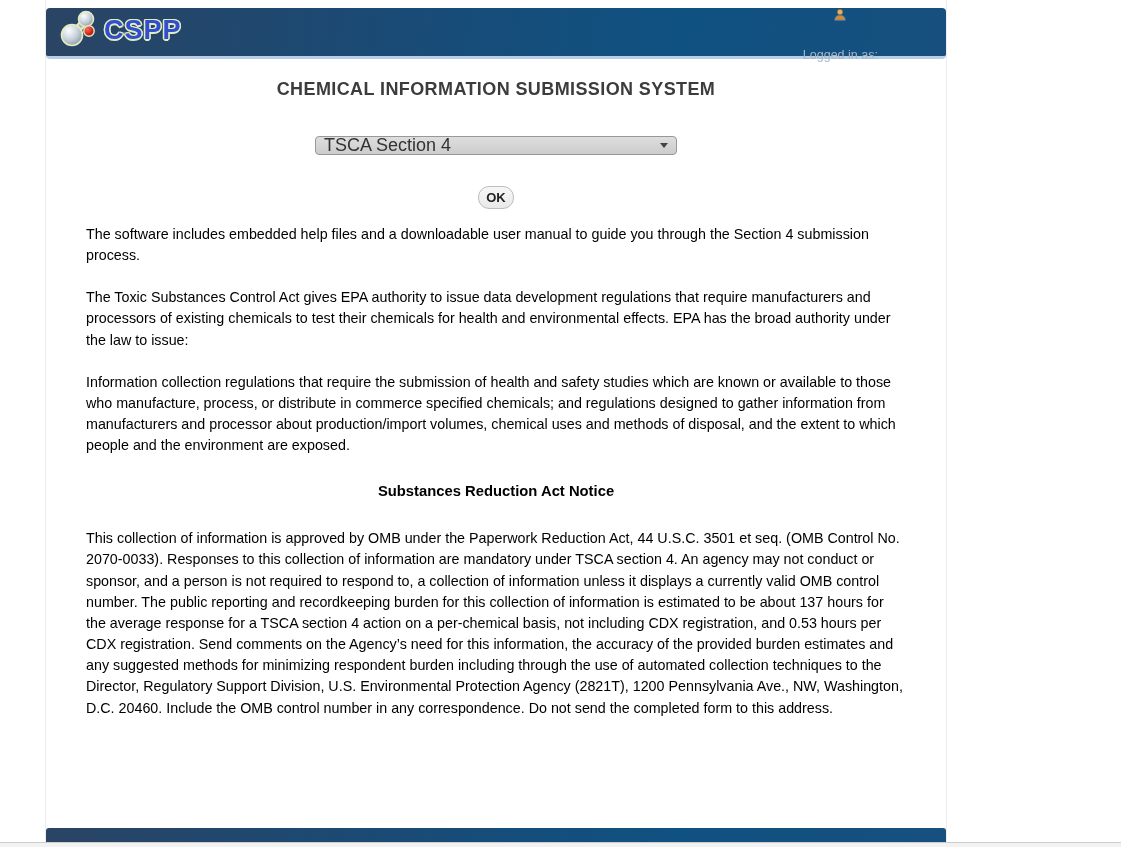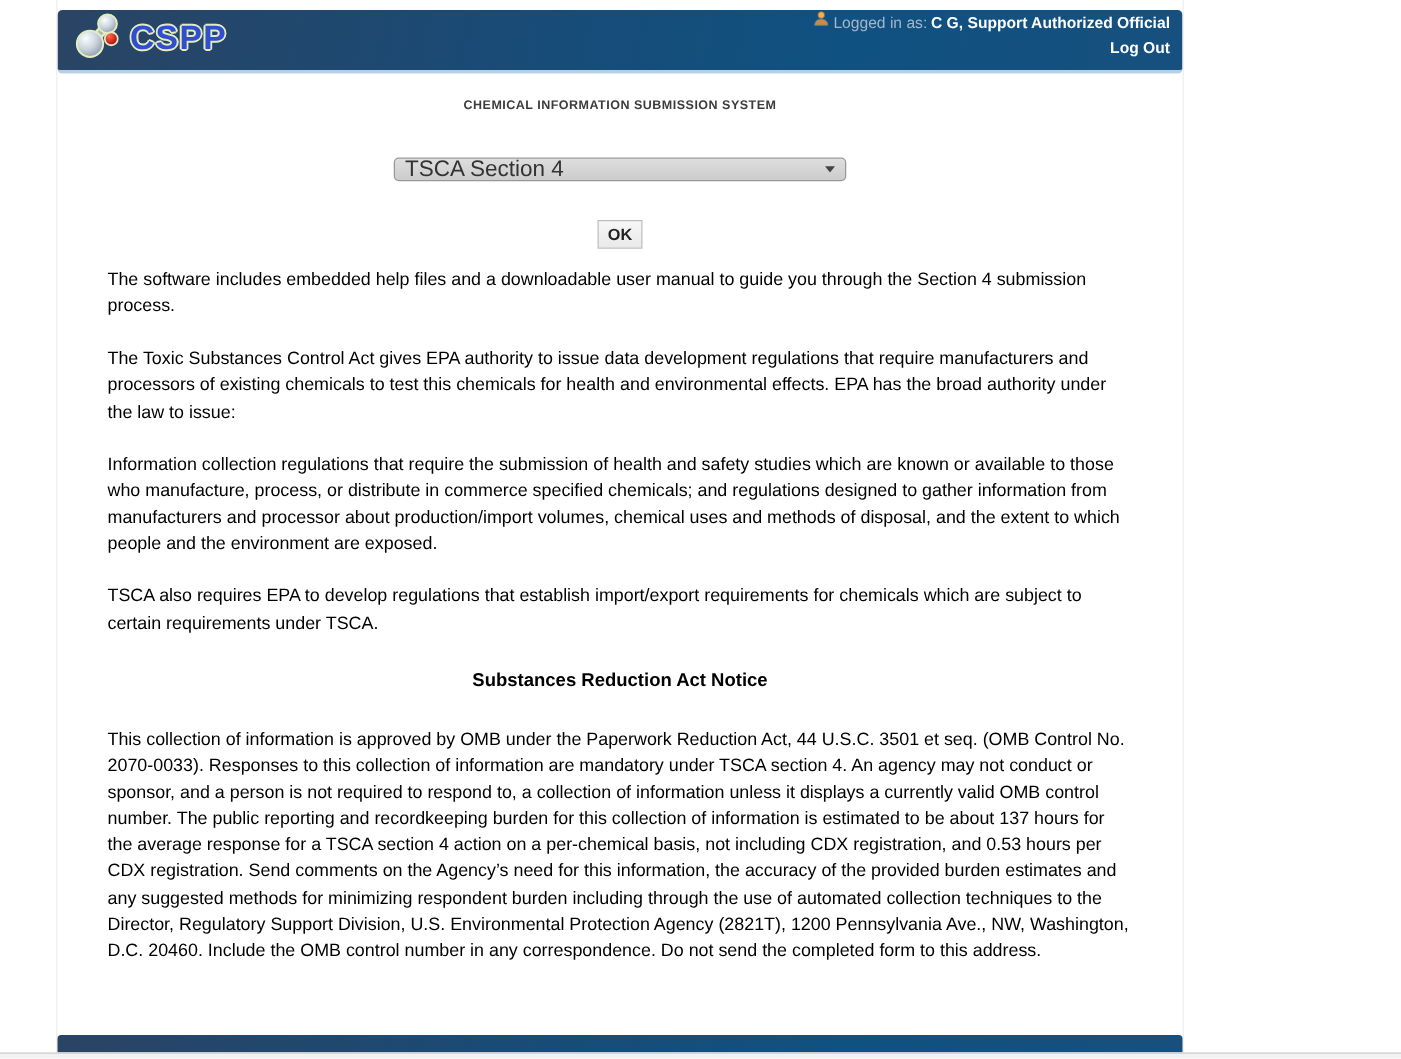--- a/index.html
+++ b/index.html
@@ -40,30 +40,30 @@
     font-weight: bold;
     letter-spacing: 1px;
     color: #2f4fd0;
     text-shadow:
       1.5px 0 0 #e3ebbf, -1.5px 0 0 #e3ebbf,
       0 1.5px 0 #e3ebbf, 0 -1.5px 0 #e3ebbf,
       1px 1px 0 #e3ebbf, -1px -1px 0 #e3ebbf,
       1px -1px 0 #e3ebbf, -1px 1px 0 #e3ebbf;
   }
   .user-area { text-align: right; font-size: 12.5px; line-height: 1.5; }
-  .login-line { display: flex; align-items: center; justify-content: flex-end; gap: 3px; }
+  .login-line { display: flex; align-items: center; justify-content: flex-end; gap: 18px; flex-direction: column; }
   .login-label { color: #a7b6c6; }
   .login-user { color: #ffffff; font-weight: bold; }
   .logout { color: #ffffff; font-weight: bold; text-decoration: none; cursor: pointer; display: inline-block; margin-top: 1px; padding-left: 40px; }
 
   
   .page-title {
     margin-top: 20px;
     text-align: center;
-    font-size: 10px;
+    font-size: 18px;
     font-weight: bold;
     letter-spacing: 0.4px;
     color: #3c3c3c;
   }
   .select-box {
     width: 362px;
     height: 19px;
     margin: 36px auto 0;
     background: linear-gradient(#dedede, #cccccc);
     border: 1px solid #989898;
@@ -83,21 +83,21 @@
     border-top: 5px solid #444444;
   }
   .ok-row { text-align: center; margin-top: 31px; }
   .ok-button {
     font-family: "Liberation Sans", sans-serif;
     font-size: 13px;
     font-weight: bold;
     color: #222222;
     background: linear-gradient(#f7f7f7, #e9e9e9);
     border: 1px solid #bdbdbd;
-    border-radius: 0;
+    border-radius: 11px;
     padding: 3px 7px;
     cursor: pointer;
   }
 
   
   .text-block {
     padding: 15px 40px 0 40px;
     font-size: 14.3px;
     line-height: 1.48;
     color: #000000;
@@ -181,23 +181,22 @@
       <span>TSCA Section 4</span>
       <span class="select-arrow"></span>
     </div>
 
     <div class="ok-row">
       <button class="ok-button">OK</button>
     </div>
 
     <div class="text-block">
       <p>The software includes embedded help files and a downloadable user manual to guide you through the Section 4 submission process.</p>
-      <p>The Toxic Substances Control Act gives EPA authority to issue data development regulations that require manufacturers and processors of existing chemicals to test this chemicals for health and environmental effects. EPA has the broad authority under the law to issue:</p>
+      <p>The Toxic Substances Control Act gives EPA authority to issue data development regulations that require manufacturers and processors of existing chemicals to test their chemicals for health and environmental effects. EPA has the broad authority under the law to issue:</p>
       <p>Information collection regulations that require the submission of health and safety studies which are known or available to those who manufacture, process, or distribute in commerce specified chemicals; and regulations designed to gather information from manufacturers and processor about production/import volumes, chemical uses and methods of disposal, and the extent to which people and the environment are exposed.</p>
-      <p>TSCA also requires EPA to develop regulations that establish import/export requirements for chemicals which are subject to certain requirements under TSCA.</p>
       <h2 class="notice-heading">Substances Reduction Act Notice</h2>
       <p>This collection of information is approved by OMB under the Paperwork Reduction Act, 44 U.S.C. 3501 et seq. (OMB Control No. 2070-0033). Responses to this collection of information are mandatory under TSCA section 4. An agency may not conduct or sponsor, and a person is not required to respond to, a collection of information unless it displays a currently valid OMB control number. The public reporting and recordkeeping burden for this collection of information is estimated to be about 137 hours for the average response for a TSCA section 4 action on a per-chemical basis, not including CDX registration, and 0.53 hours per CDX registration. Send comments on the Agency’s need for this information, the accuracy of the provided burden estimates and any suggested methods for minimizing respondent burden including through the use of automated collection techniques to the Director, Regulatory Support Division, U.S. Environmental Protection Agency (2821T), 1200 Pennsylvania Ave., NW, Washington, D.C. 20460.  Include the OMB control number in any correspondence.  Do not send the completed form to this address.</p>
     </div>
 
     <div class="footer-bar"></div>
   </div>
 
   <div class="hscrollbar"></div>
 </div>
 

